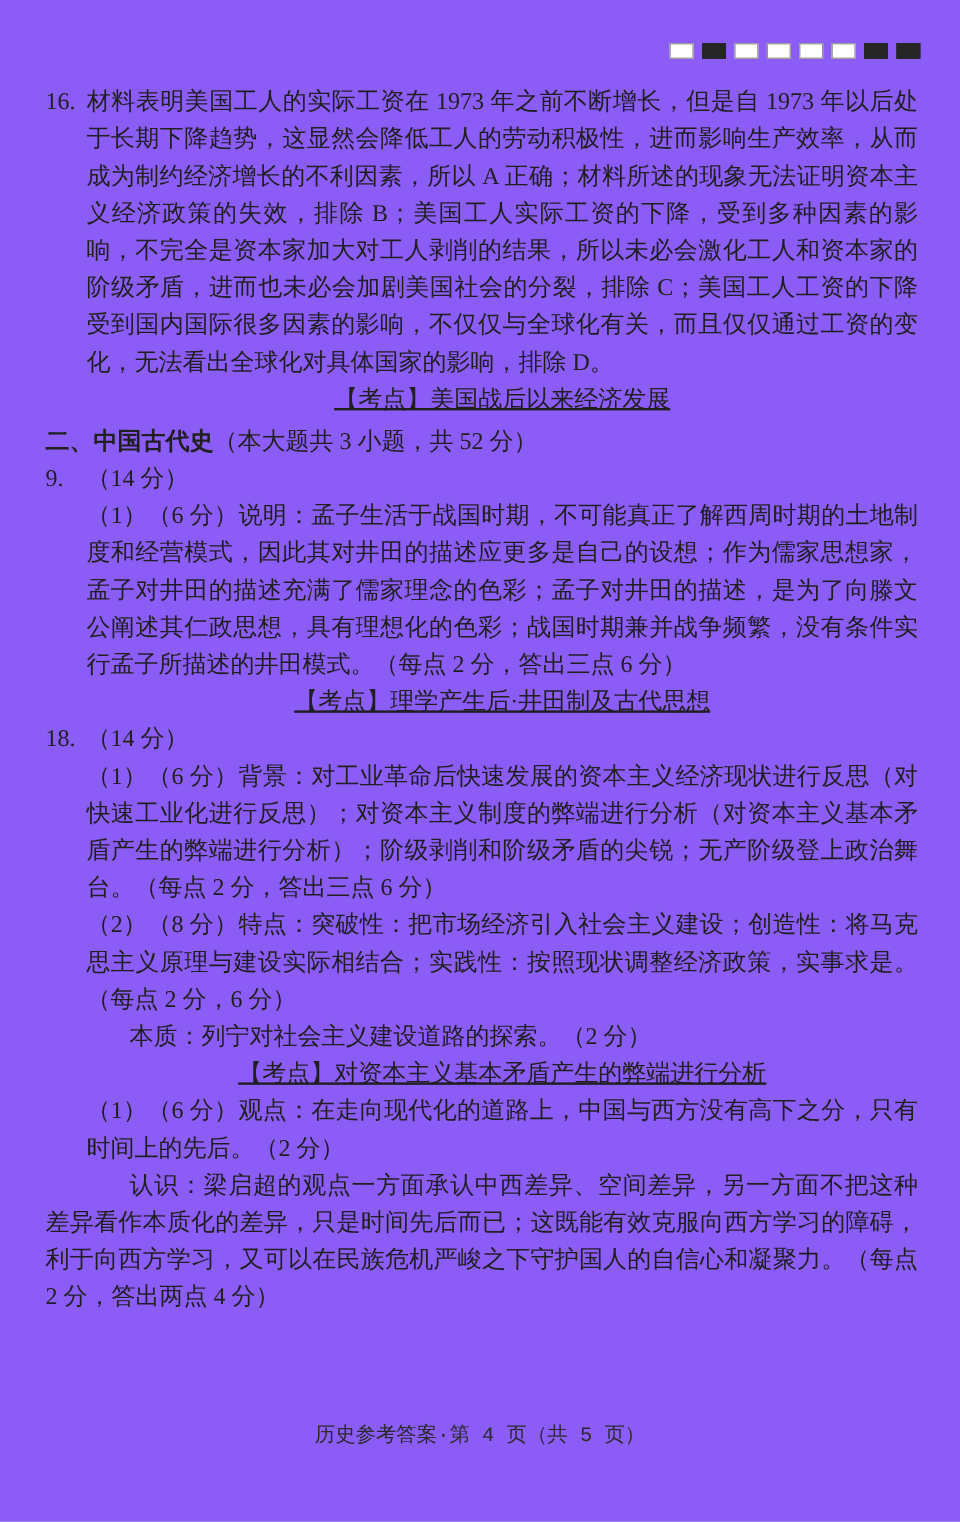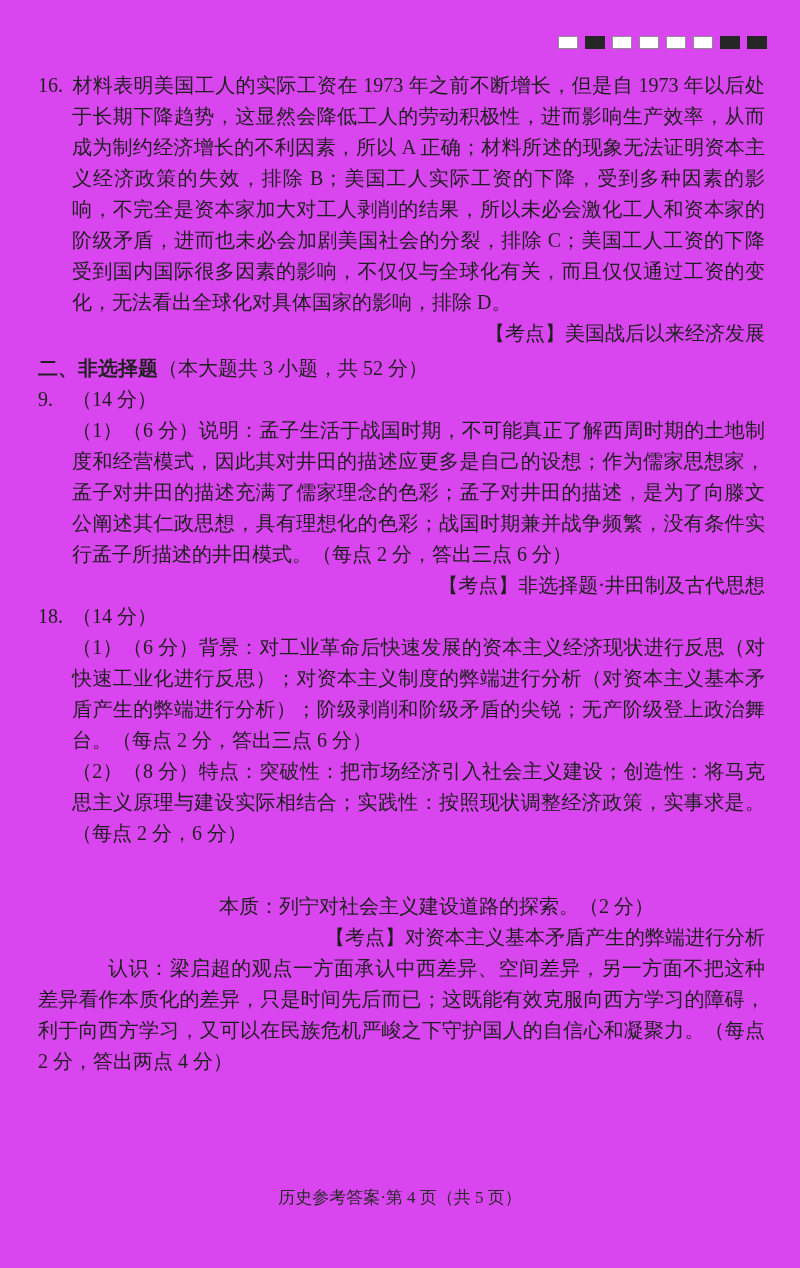--- a/index.html
+++ b/index.html
@@ -2,21 +2,21 @@
 <html><head>
 <meta charset="utf-8">
 <style>
   html, body { margin: 0; padding: 0; }
   body { background: #e8e8e8; }
   .page {
     position: relative;
     width: 800px;
     height: 1268px;
     margin: 0 auto;
-    background: #d946ef;
+    background: #8b5cf6;
     color: #1f1f1f;
     font-family: "Liberation Serif", "DejaVu Serif", serif;
     font-size: 20px;
     line-height: 31px;
     overflow: hidden;
   }
   
   .squares {
     position: absolute;
     top: 36px;
@@ -36,33 +36,34 @@
   }
   .blk-numbered { text-indent: -34px; }
   .blk-numbered .num {
     display: inline-block;
     width: 34px;
     text-indent: 0;
     text-align: left;
   }
   .blk-section { margin-left: 38px; margin-top: 4px; text-align: left; }
   .blk-section b { font-weight: 700; }
-  .blk-kaodian { text-align: right; }
-  .blk-indent  { text-indent: 36px; text-align: center; margin-top: 42px; }
+  .blk-kaodian { text-align: center; text-decoration: underline; }
+  .blk-indent  { text-indent: 36px; text-align: left; }
   .blk-hang    { margin-left: 38px; text-indent: 70px; }
 
   .footer {
     position: absolute;
     left: 0;
     right: 0;
     top: 1186px;
     text-align: center;
     font-size: 17px;
     line-height: 24px;
     color: #2a2a2a;
+    font-family: Liberation Mono, monospace;
   }
 </style>
 </head>
 <body>
 
 <div class="page">
 
   <div class="squares">
       <div class="sq outline"></div>
       <div class="sq filled"></div>
@@ -70,29 +71,30 @@
       <div class="sq outline"></div>
       <div class="sq outline"></div>
       <div class="sq outline"></div>
       <div class="sq filled"></div>
       <div class="sq filled"></div>
     </div>
 
   <div class="content">
       <p class="blk blk-numbered"><span class="num">16.</span><span>材料表明美国工人的实际工资在 1973 年之前不断增长，但是自 1973 年以后处于长期下降趋势，这显然会降低工人的劳动积极性，进而影响生产效率，从而成为制约经济增长的不利因素，所以 A 正确；材料所述的现象无法证明资本主义经济政策的失效，排除 B；美国工人实际工资的下降，受到多种因素的影响，不完全是资本家加大对工人剥削的结果，所以未必会激化工人和资本家的阶级矛盾，进而也未必会加剧美国社会的分裂，排除 C；美国工人工资的下降受到国内国际很多因素的影响，不仅仅与全球化有关，而且仅仅通过工资的变化，无法看出全球化对具体国家的影响，排除 D。</span></p>
       <p class="blk blk-kaodian">【考点】美国战后以来经济发展</p>
-      <p class="blk blk-section"><b>二、非选择题</b><span>（本大题共 3 小题，共 52 分）</span></p>
+      <p class="blk blk-section"><b>二、中国古代史</b><span>（本大题共 3 小题，共 52 分）</span></p>
       <p class="blk blk-numbered"><span class="num">9.</span><span>（14 分）</span></p>
       <p class="blk blk-sub">（1）（6 分）说明：孟子生活于战国时期，不可能真正了解西周时期的土地制度和经营模式，因此其对井田的描述应更多是自己的设想；作为儒家思想家，孟子对井田的描述充满了儒家理念的色彩；孟子对井田的描述，是为了向滕文公阐述其仁政思想，具有理想化的色彩；战国时期兼并战争频繁，没有条件实行孟子所描述的井田模式。（每点 2 分，答出三点 6 分）</p>
-      <p class="blk blk-kaodian">【考点】非选择题·井田制及古代思想</p>
+      <p class="blk blk-kaodian">【考点】理学产生后·井田制及古代思想</p>
       <p class="blk blk-numbered"><span class="num">18.</span><span>（14 分）</span></p>
       <p class="blk blk-sub">（1）（6 分）背景：对工业革命后快速发展的资本主义经济现状进行反思（对快速工业化进行反思）；对资本主义制度的弊端进行分析（对资本主义基本矛盾产生的弊端进行分析）；阶级剥削和阶级矛盾的尖锐；无产阶级登上政治舞台。（每点 2 分，答出三点 6 分）</p>
       <p class="blk blk-sub">（2）（8 分）特点：突破性：把市场经济引入社会主义建设；创造性：将马克思主义原理与建设实际相结合；实践性：按照现状调整经济政策，实事求是。（每点 2 分，6 分）</p>
       <p class="blk blk-indent">本质：列宁对社会主义建设道路的探索。（2 分）</p>
       <p class="blk blk-kaodian">【考点】对资本主义基本矛盾产生的弊端进行分析</p>
+      <p class="blk blk-sub">（1）（6 分）观点：在走向现代化的道路上，中国与西方没有高下之分，只有时间上的先后。（2 分）</p>
       <p class="blk blk-hang">认识：梁启超的观点一方面承认中西差异、空间差异，另一方面不把这种差异看作本质化的差异，只是时间先后而已；这既能有效克服向西方学习的障碍，利于向西方学习，又可以在民族危机严峻之下守护国人的自信心和凝聚力。（每点 2 分，答出两点 4 分）</p>
     </div>
 
   <div class="footer">
     <span>历史参考答案·第 4 页（共 5 页）</span>
   </div>
 
 </div>
 
 </body></html>

